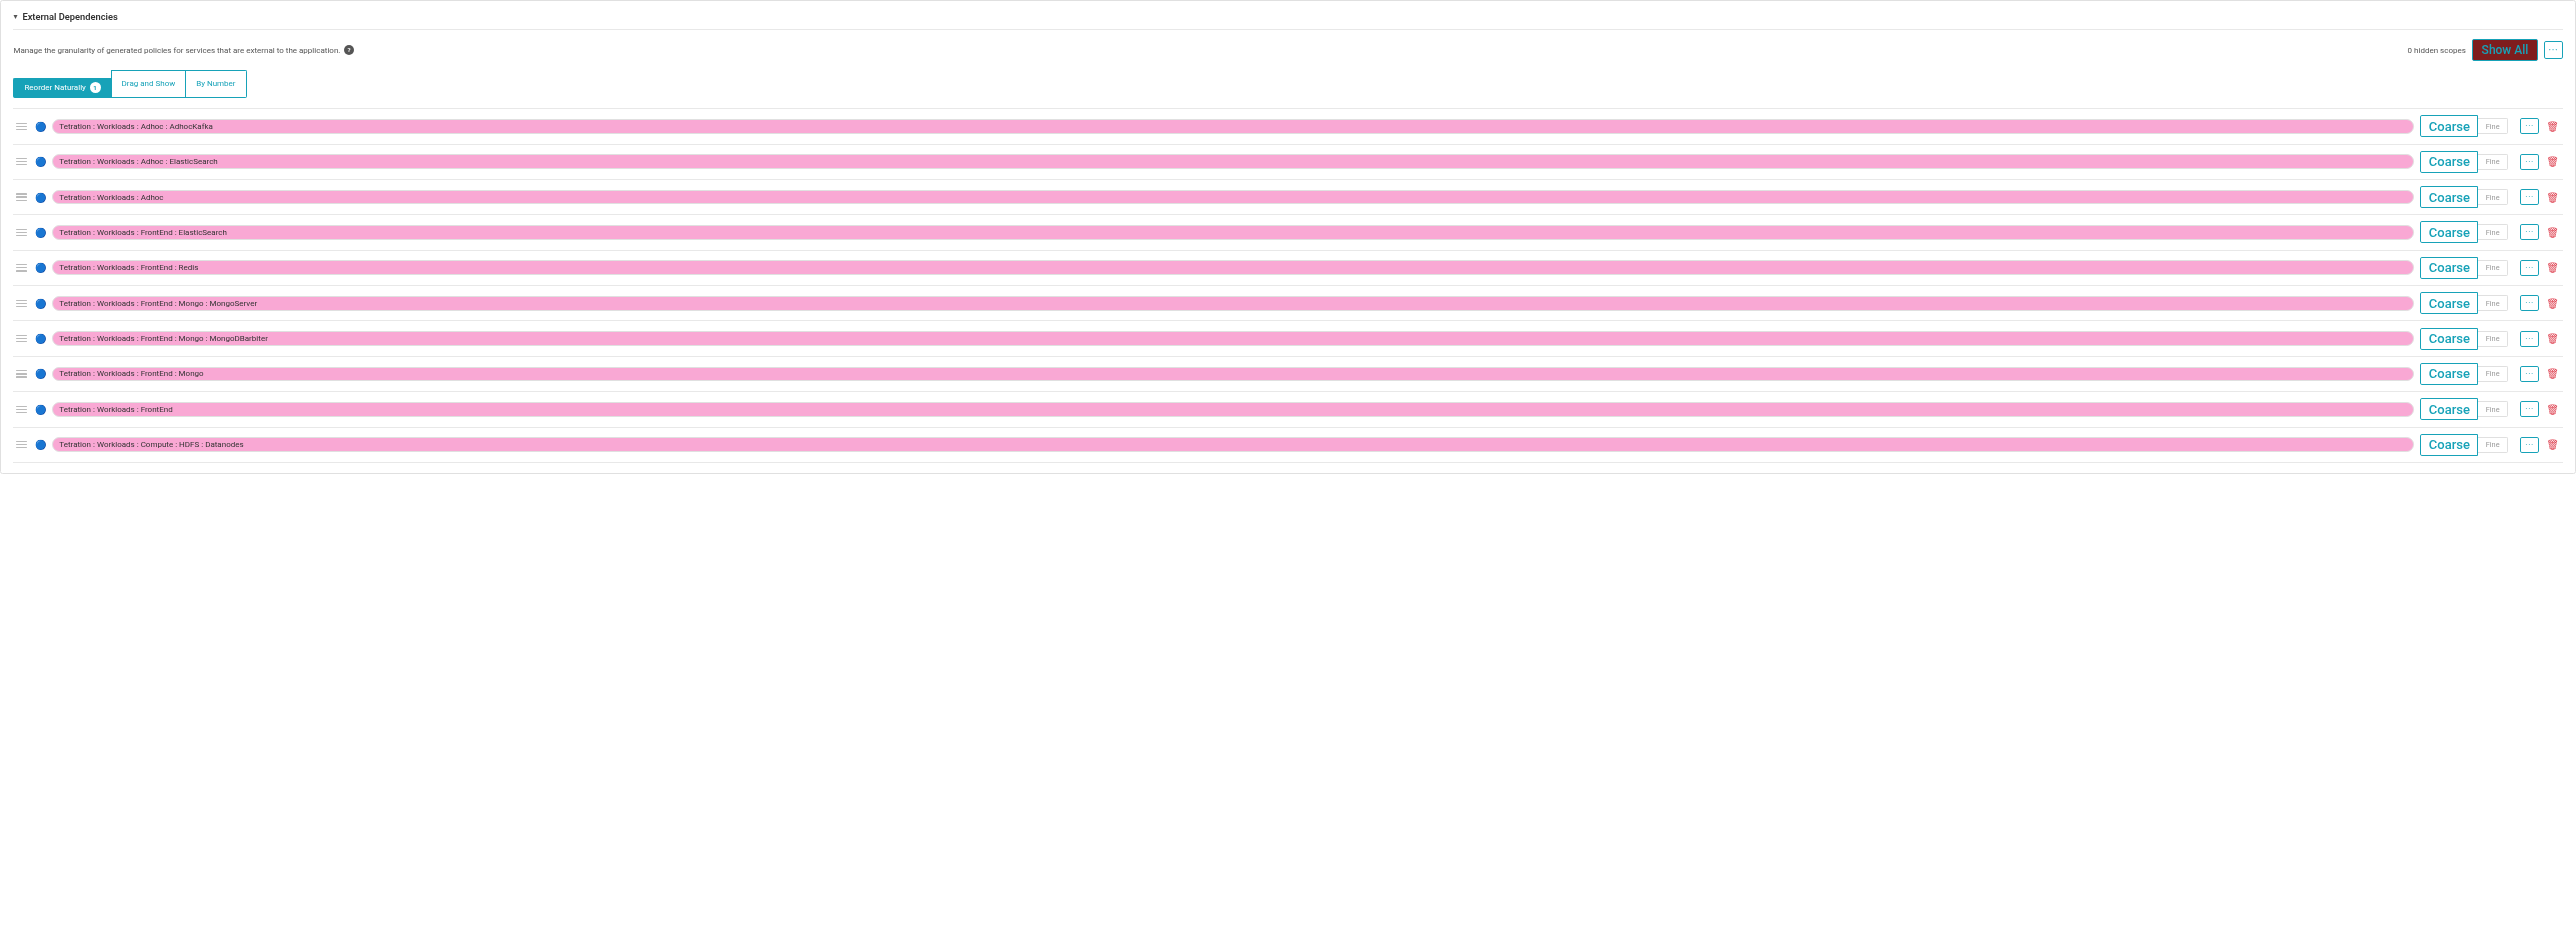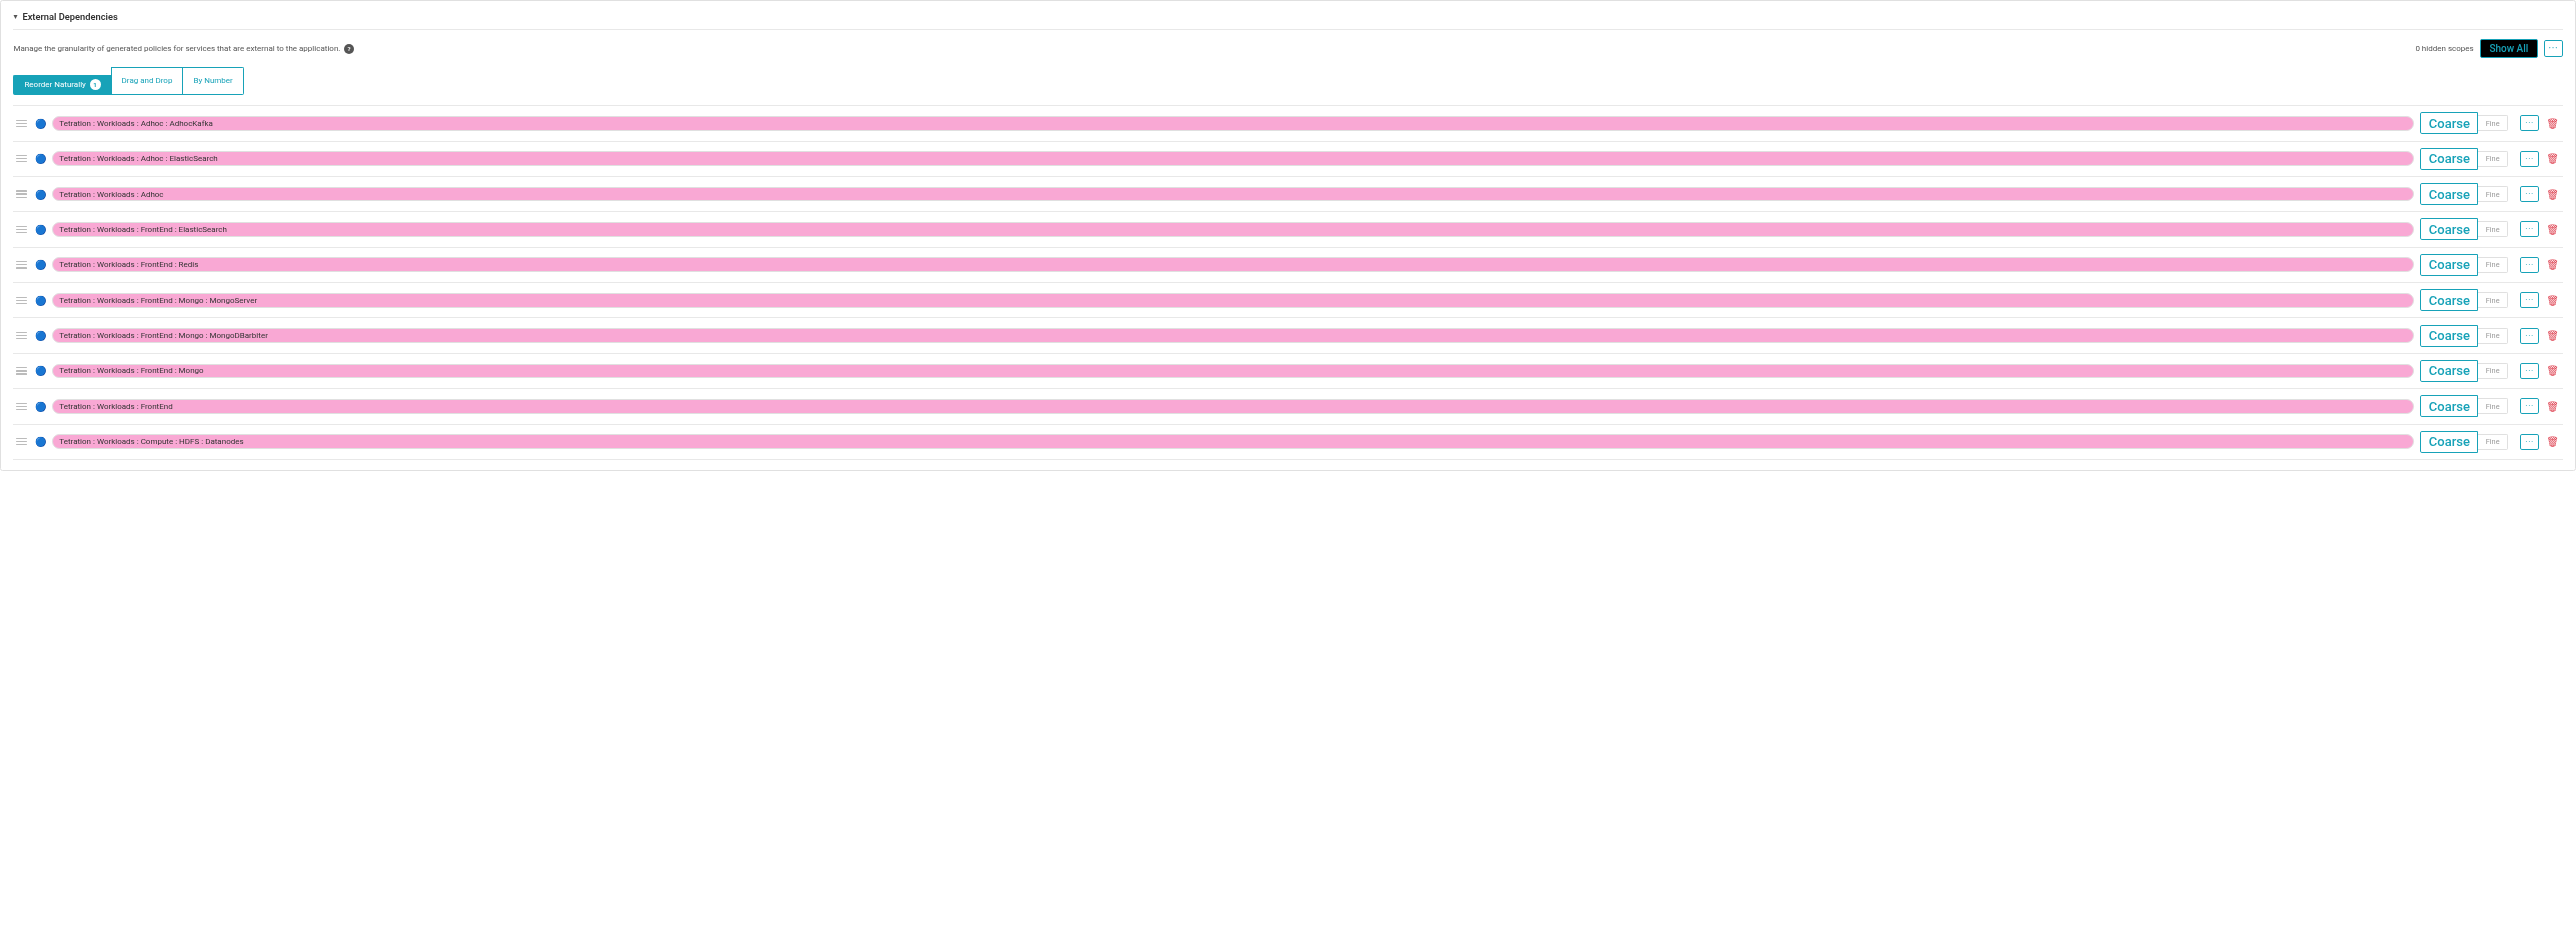--- a/index.html
+++ b/index.html
@@ -80,23 +80,23 @@
 
     .hidden-scopes-text {
       font-size: 8px;
       color: #555;
     }
 
     .show-all-btn {
       padding: 3.1px 8.6px;
       border: 0.9px solid #17a2b8;
       border-radius: 1.9px;
-      background: #000000;
-      color: #17a2b8;
-      font-size: 10px;
+      background: #7f1d1d;
+      color: #17a2b8;
+      font-size: 12px;
       cursor: pointer;
       font-weight: 500;
     }
 
     .more-btn-header {
       display: flex;
       align-items: center;
       justify-content: center;
       width: 18.5px;
       height: 17.3px;
@@ -304,21 +304,21 @@
       <button class="more-btn-header">···</button>
     </div>
   </div>
 
   <div class="tabs-row">
     <button class="tab-btn active">
       <span>Reorder Naturally</span>
       <span class="tab-badge">1</span>
     </button>
     <button class="tab-btn">
-      <span>Drag and Drop</span>
+      <span>Drag and Show</span>
     </button>
     <button class="tab-btn">
       <span>By Number</span>
     </button>
   </div>
 
   <div class="items-list">
 
     <div class="list-item">
       <div class="drag-handle">

